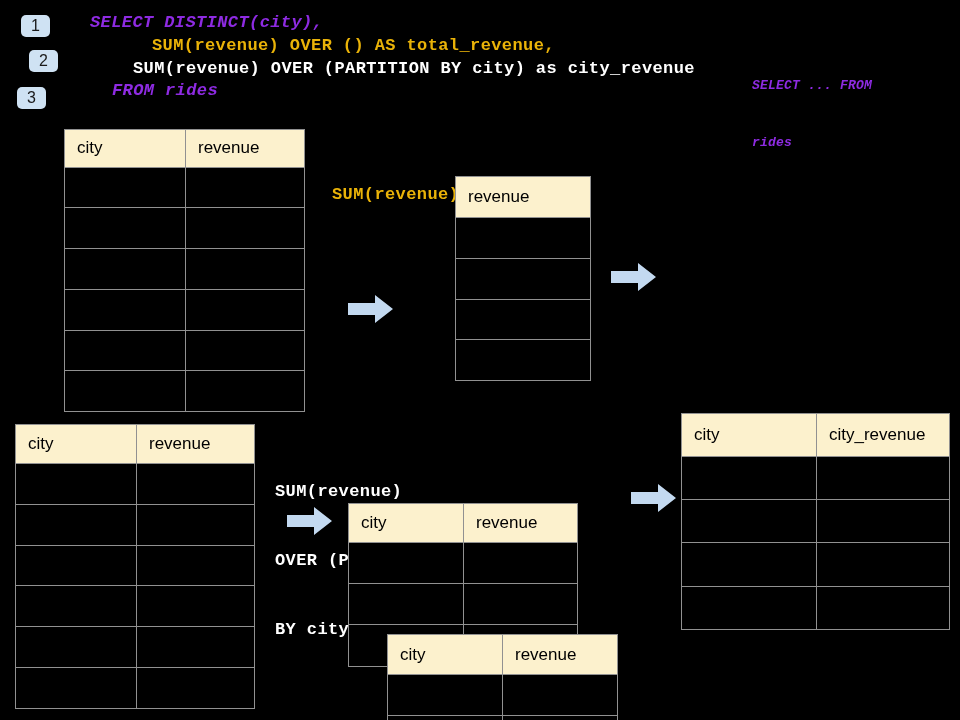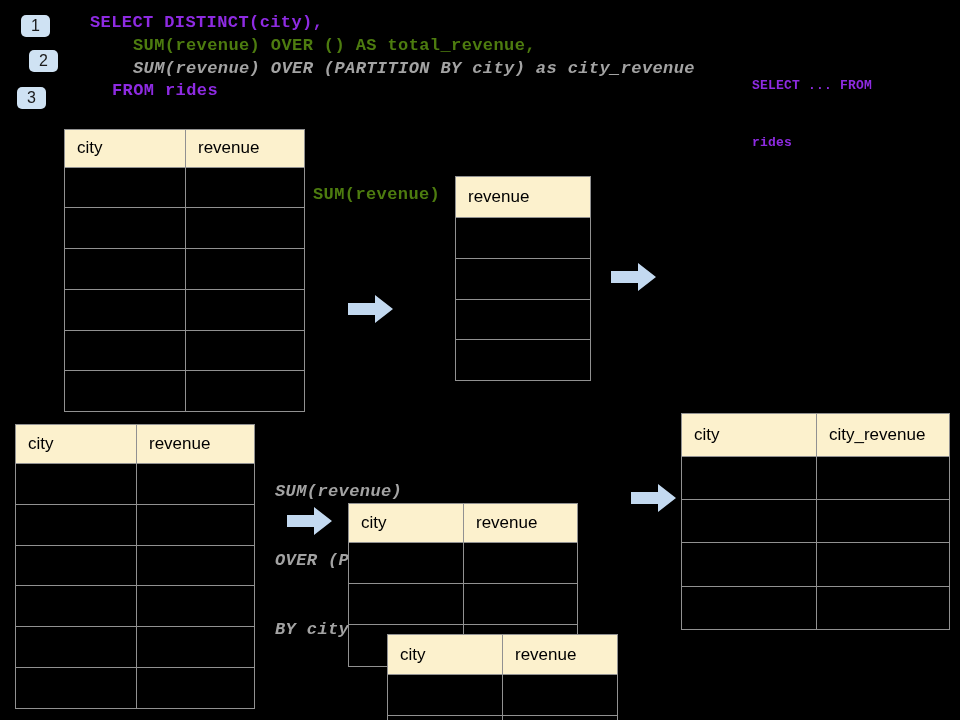--- a/index.html
+++ b/index.html
@@ -2,23 +2,23 @@
 <html><head>
 <meta charset="utf-8">
 <style>
   html,body{margin:0;padding:0;background:#000;}
   .stage{position:relative;width:960px;height:720px;background:#000;overflow:hidden;
          font-family:"Liberation Sans",sans-serif;}
 
   
   .code{position:absolute;font-family:"Liberation Mono","DejaVu Sans Mono",monospace;
         font-weight:bold;font-size:17px;letter-spacing:0.4px;white-space:pre;line-height:20px;}
-  .purple{color:#8E2BE2;}
-  .red{color:#4d7c0f;}
-  .green{color:#a3a3a3;font-style:italic;}
+  .purple{color:#8E2BE2;font-style:italic;}
+  .red{color:#eab308;margin-left:19px;}
+  .green{color:#ffffff;}
   .side-snippet{font-size:13px;letter-spacing:0.2px;line-height:19px;}
   .ann{line-height:23px;}
 
   
   .badge{position:absolute;width:29px;height:22px;background:#CFE2F3;border-radius:5px;
          color:#1a1a1a;font-size:16px;display:flex;align-items:center;justify-content:center;}
 
   
   table.t{position:absolute;border-collapse:collapse;table-layout:fixed;z-index:1;}
   .t th,.t td{border:1.5px solid #919191;padding:0;}

